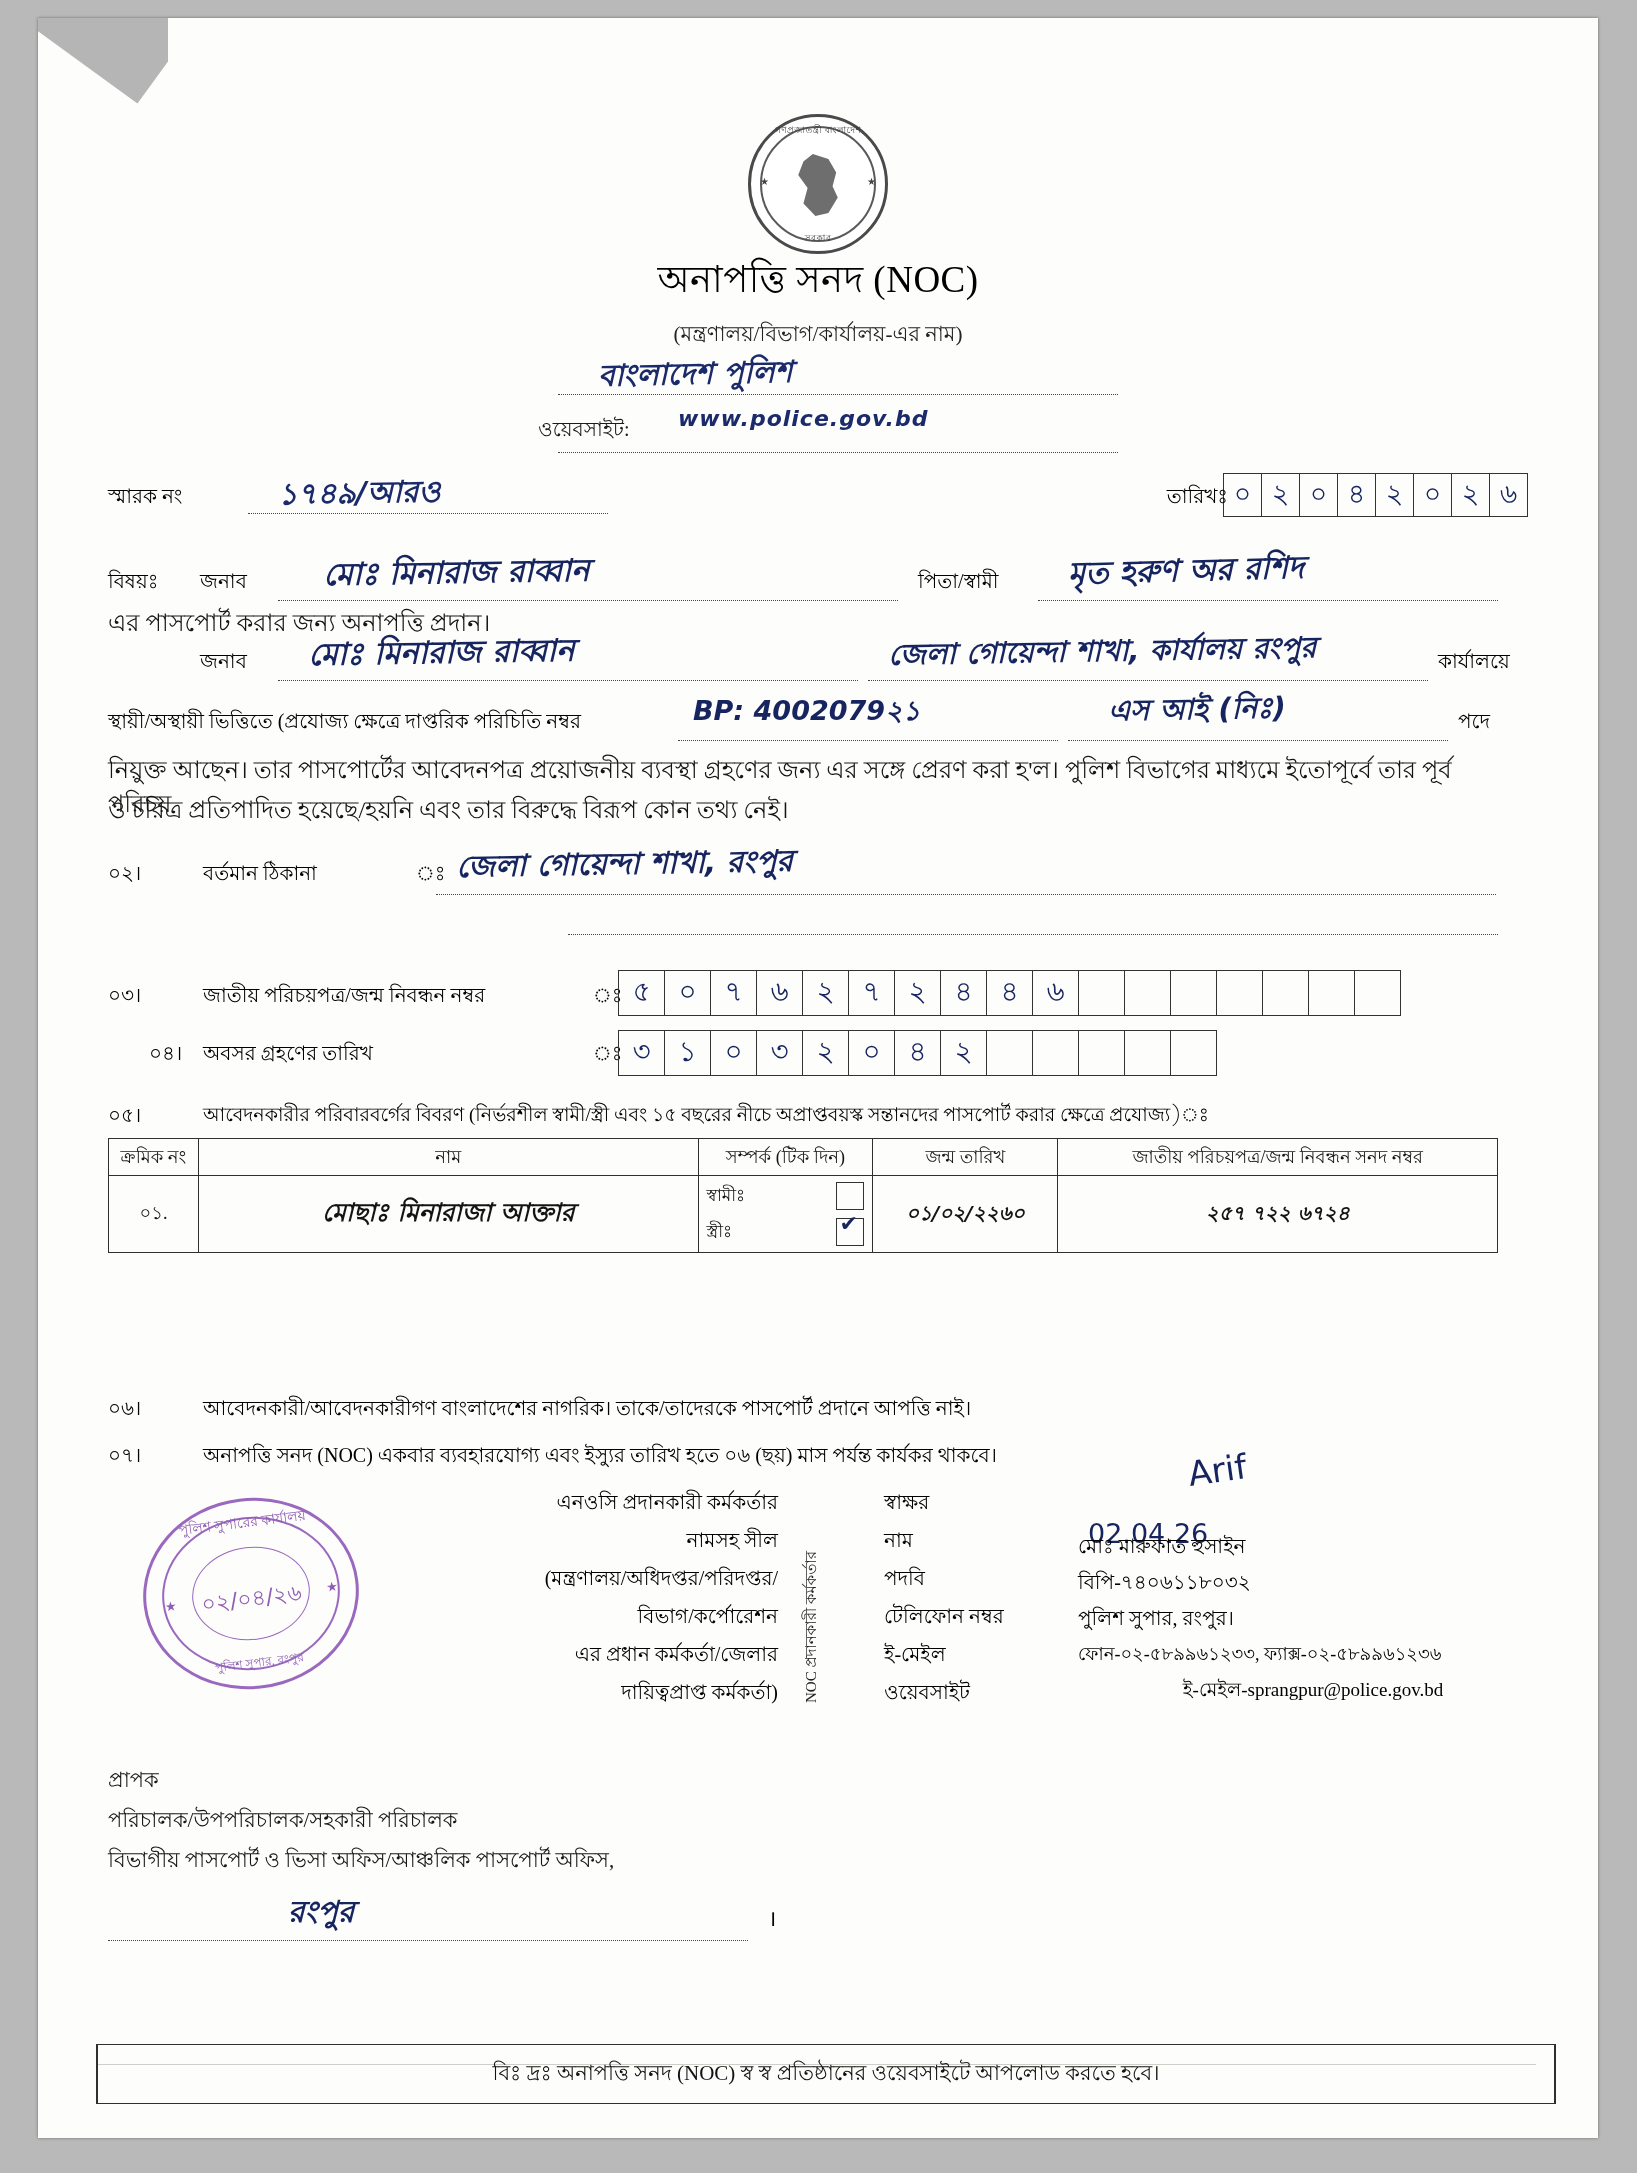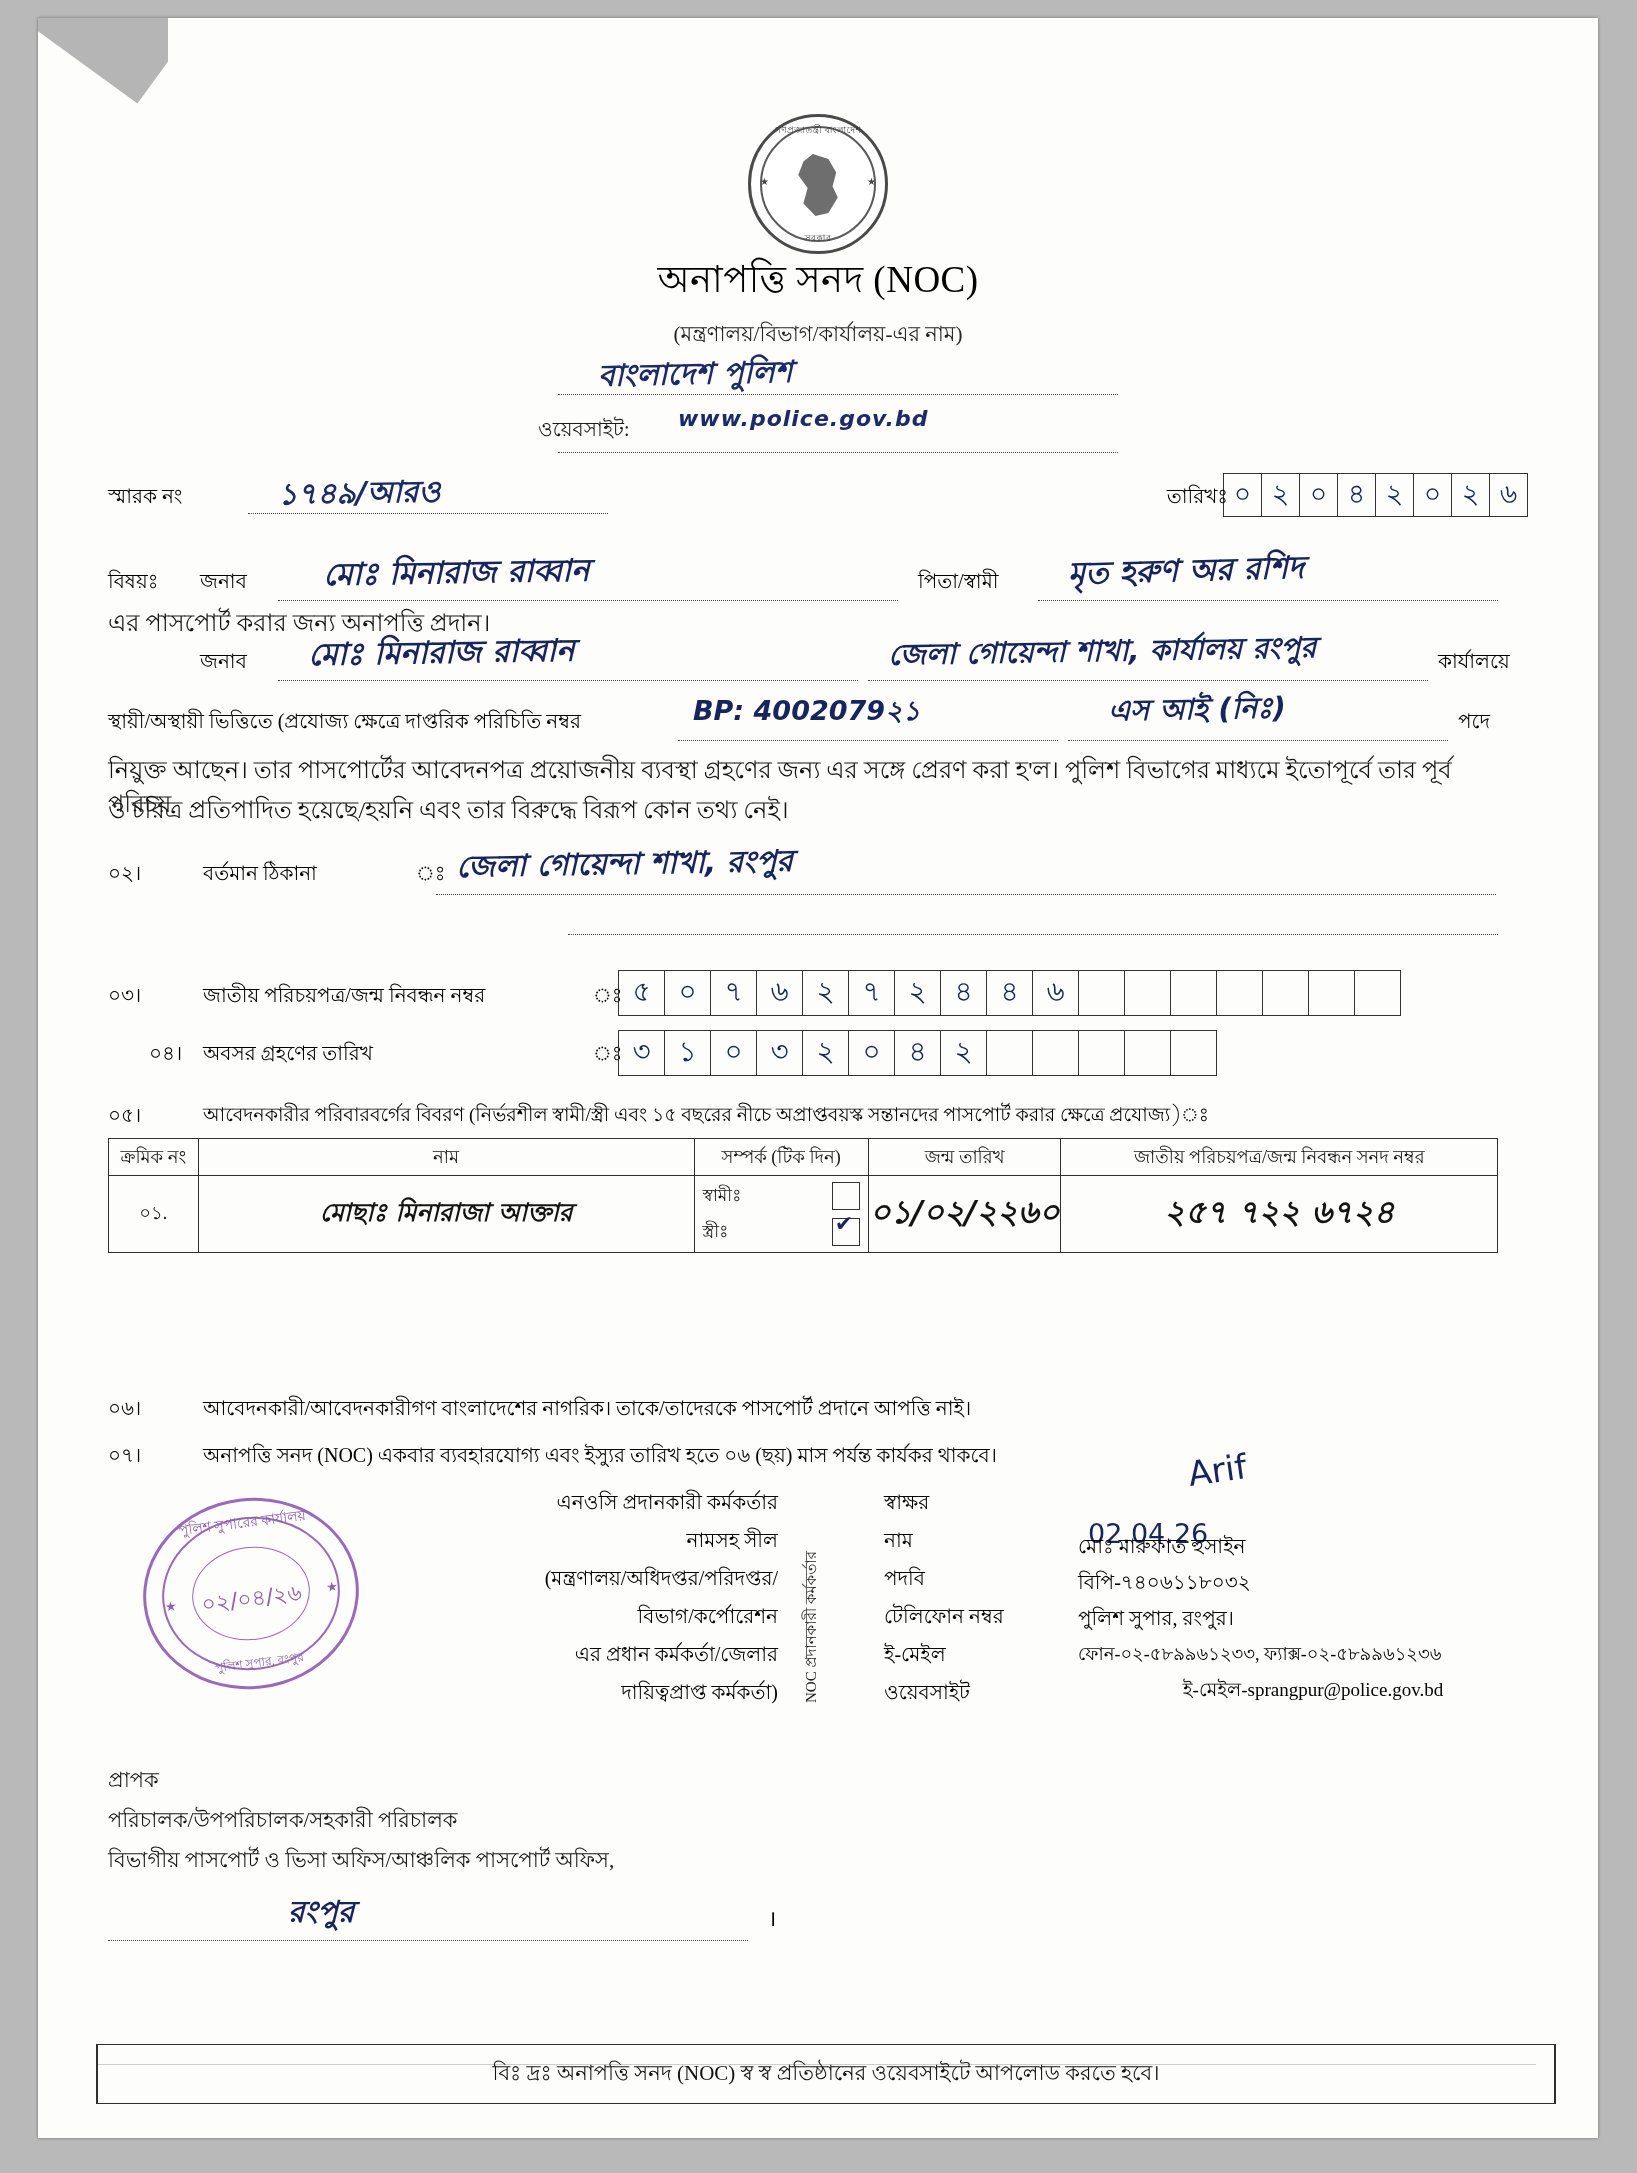--- a/index.html
+++ b/index.html
@@ -140,21 +140,21 @@
   table.fam {
     position:absolute; left:70px; top:1086px; width:1390px;
     border-collapse:collapse; font-size:18px;
   }
   table.fam th, table.fam td {
     border:1.4px solid #2f2f2f; text-align:center; color:#141414;
   }
   table.fam th { font-weight:normal; padding:6px 2px; line-height:24px; }
   table.fam td { height:74px; }
   .famname { font-family:"DejaVu Sans", sans-serif; color:#16245f; font-style:italic; font-weight:600; font-size:25px; }
-  .famnum  { font-family:"DejaVu Sans", sans-serif; color:#16245f; font-style:italic; font-weight:600; font-size:32px; }
+  .famnum  { font-family:"DejaVu Sans", sans-serif; color:#16245f; font-style:italic; font-weight:600; font-size:20px; }
   .relcell { padding:0 8px; }
   .relrow { display:flex; align-items:center; justify-content:space-between; height:36px; }
   .relrow span { font-size:17px; }
   .cb { width:26px; height:26px; border:1.4px solid #333; display:inline-block; position:relative; }
   .cb.on:after {
     content:"✔"; position:absolute; left:2px; top:-8px; font-size:22px; color:#16245f;
     font-family:"DejaVu Sans", sans-serif;
   }
 
   

